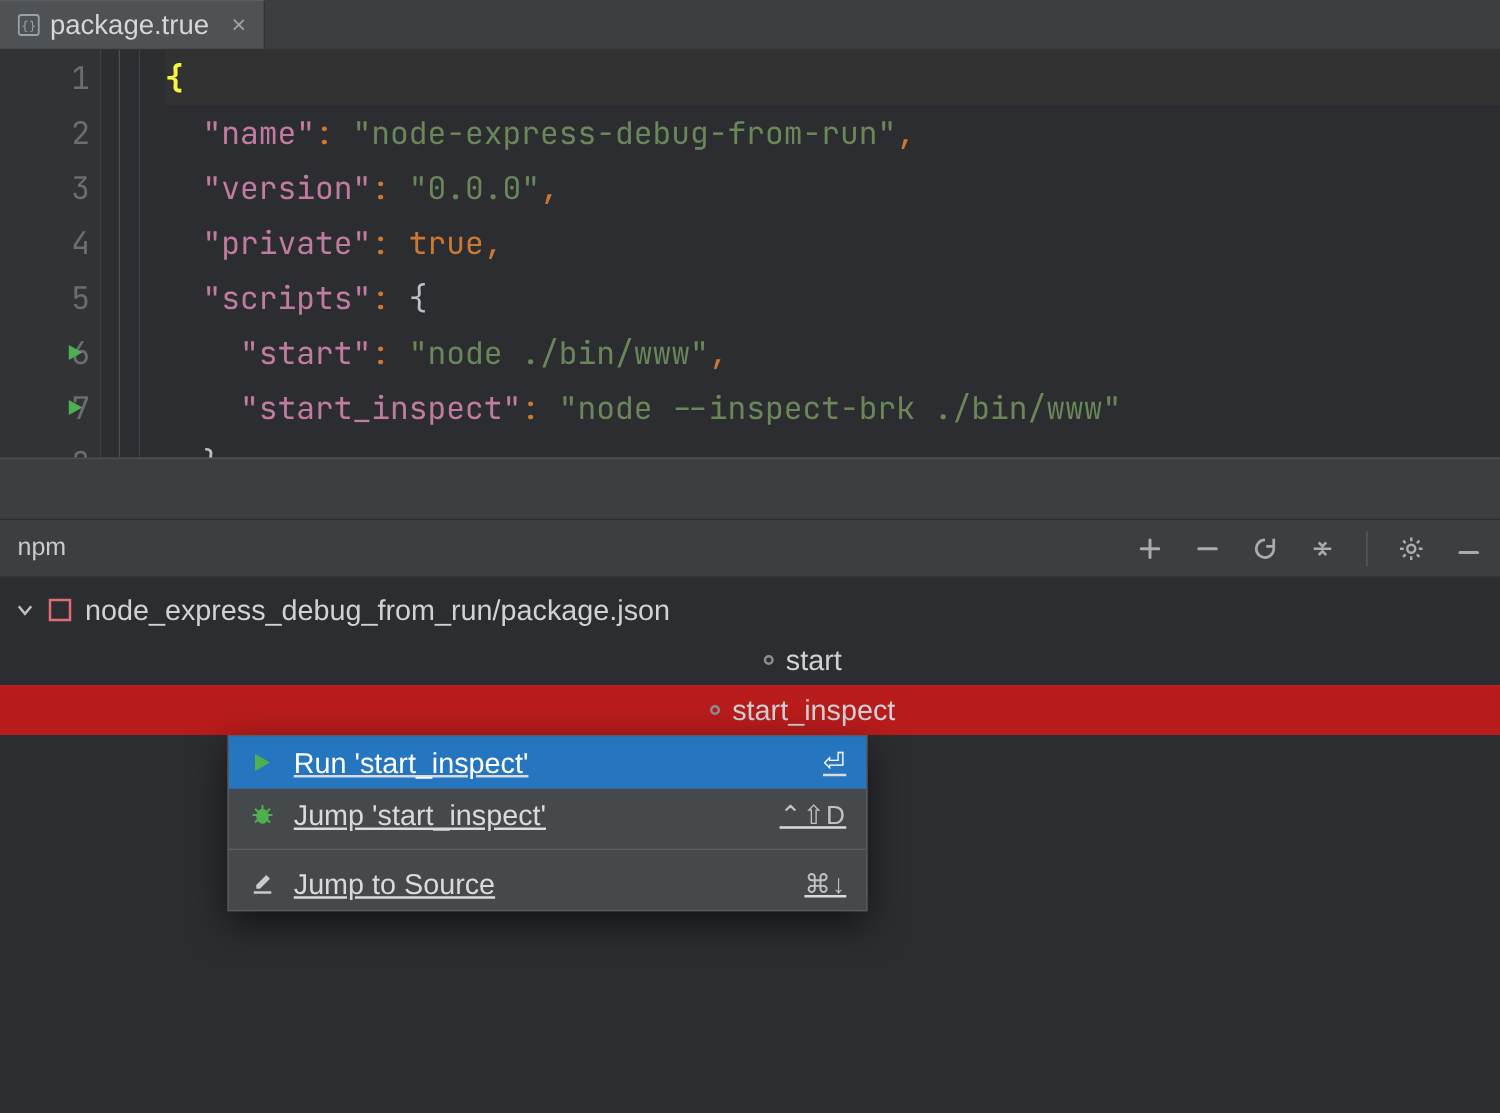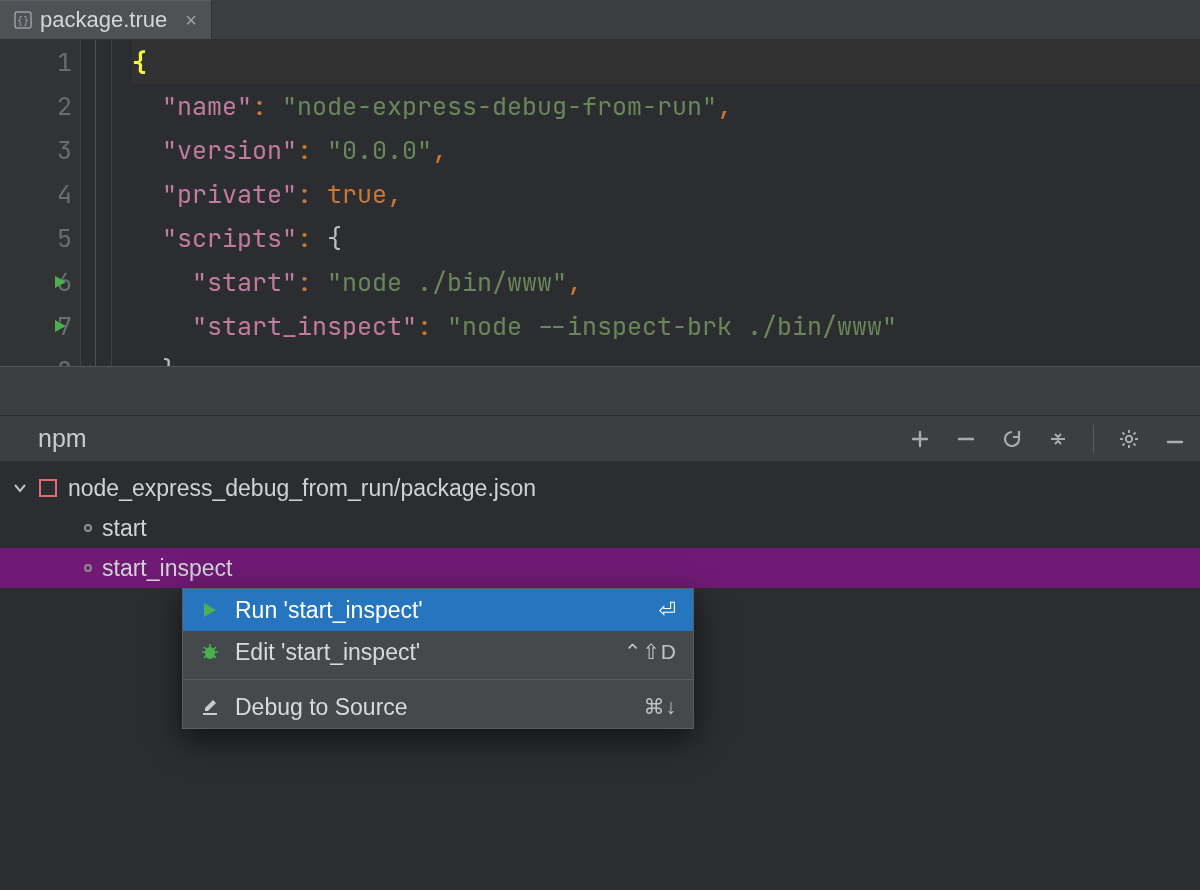--- a/index.html
+++ b/index.html
@@ -55,39 +55,39 @@
   .tok-plain { color: #bcbec4; }
   .caret-line { background: #323232; }
 
   
   .splitter { height: 50px; background: #3c3f41; border-top: 1px solid #555; border-bottom: 1px solid #2a2a2a;}
   .tool-header {
     height: 46px; background: #3c3f41; display: flex;
     align-items: center; padding: 0 14px; color: #c9cbce;
     border-bottom: 1px solid #323232;
   }
-  .tool-title { flex: 1; font-size: 25px; margin-left: 24px; }
+  .tool-title { flex: 1; font-size: 20px; }
   .tool-actions { display: flex; align-items: center; gap: 24px; }
   .tool-icon { color: #a9abad; cursor: pointer; }
 
   .tree { padding-top: 6px; font-size: 23px; }
   .tree-row {
     height: 40px; display: flex; align-items: center;
     gap: 10px; padding-left: 12px; color: #d0d2d5;
   }
-  .tree-row.level1 { padding-left: 84px; }
-  .tree-row.selected { background: #701a75; }
+  .tree-row.level1 { padding-left: 84px; justify-content: center; }
+  .tree-row.selected { background: #b91c1c; }
   .bullet { width: 8px; height: 8px; border-radius: 50%; border: 2px solid #8b8e91; display:inline-block; }
 
   
   .context-menu {
     position: absolute; left: 182px; top: 588px; width: 512px;
     background: #46494b; border: 1px solid #5b5e60;
     box-shadow: 0 10px 30px rgba(0,0,0,0.6);
-    font-size: 23px; color: #d8dadd;
+    font-size: 23px; color: #d8dadd; text-decoration: underline;
   }
   .menu-item {
     height: 42px; display: flex; align-items: center;
     padding: 0 16px; gap: 14px;
   }
   .menu-item.selected { background: #2675bf; color: #fff; }
   .menu-item .label { flex: 1; }
   .menu-item .shortcut { color: #bfc2c5; font-size: 21px; letter-spacing: 1px; }
   .menu-item.selected .shortcut { color: #fff; }
   .menu-sep { height: 1px; background: #5b5e60; margin: 6px 0; }
@@ -214,27 +214,27 @@
       <span class="label">Run 'start_inspect'</span>
       <span class="shortcut">⏎</span>
     </div>
     <div class="menu-item">
       <span class="menu-icon">
         <svg width="20" height="20" viewBox="0 0 20 20">
           <ellipse cx="10" cy="11" rx="5" ry="6" fill="#4caf50"></ellipse>
           <path d="M2 10h4M14 10h4M4 5l3 3M16 5l-3 3M4 16l3-3M16 16l-3-3M10 2v4" stroke="#4caf50" stroke-width="1.6"></path>
         </svg>
       </span>
-      <span class="label">Edit 'start_inspect'</span>
+      <span class="label">Jump 'start_inspect'</span>
       <span class="shortcut">⌃⇧D</span>
     </div>
     <div class="menu-sep"></div>
     <div class="menu-item">
       <span class="menu-icon">
         <svg width="20" height="20" viewBox="0 0 20 20">
           <path d="M3 17h14" stroke="#c9cbce" stroke-width="2"></path>
           <path d="M13 3l3 3-8 8H5v-3z" fill="#c9cbce"></path>
         </svg>
       </span>
-      <span class="label">Debug to Source</span>
+      <span class="label">Jump to Source</span>
       <span class="shortcut">⌘↓</span>
     </div>
   </div>
 
 </body></html>

